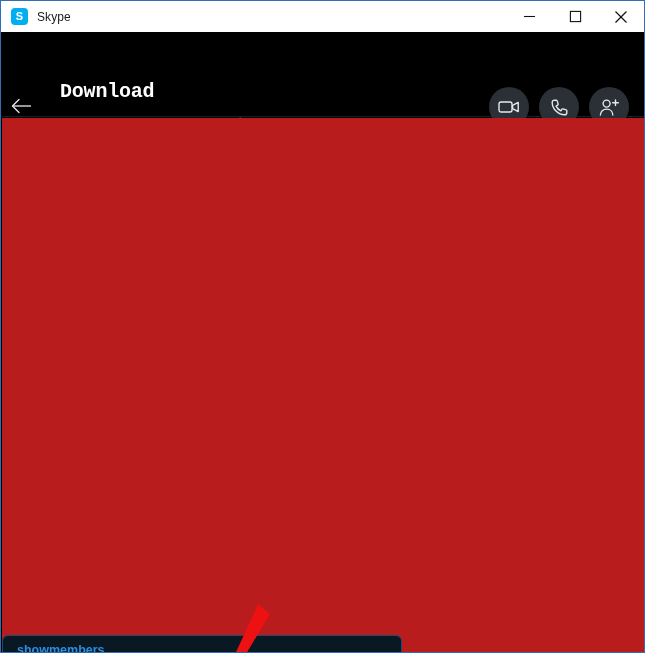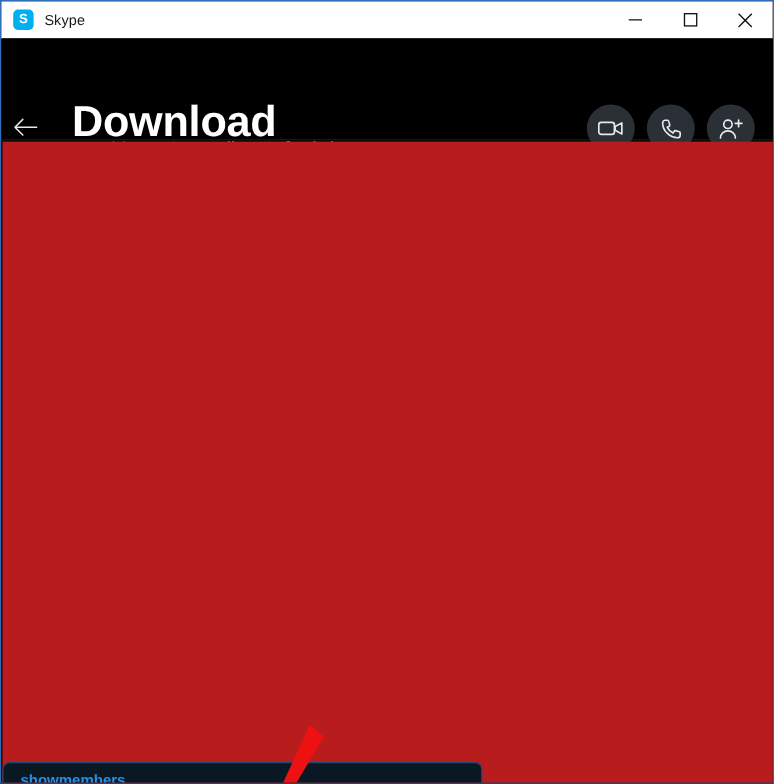--- a/index.html
+++ b/index.html
@@ -87,24 +87,24 @@
   }
   .back-btn {
     position: absolute;
     left: 6px; top: 60px;
     width: 28px; height: 28px;
     display: flex; align-items: center; justify-content: center;
   }
   .header-title {
     position: absolute;
     left: 58px; top: 48px;
-    font-size: 36px;
+    font-size: 20px;
     font-weight: bold;
     color: #ffffff;
-    font-family: Liberation Sans, sans-serif;
+    font-family: Liberation Mono, monospace;
     letter-spacing: -0.2px;
     white-space: nowrap;
   }
   .header-sub {
     position: absolute;
     left: 54px; top: 84px;
     display: flex;
     align-items: center;
     font-size: 12px;
     color: #b3b3b3;

